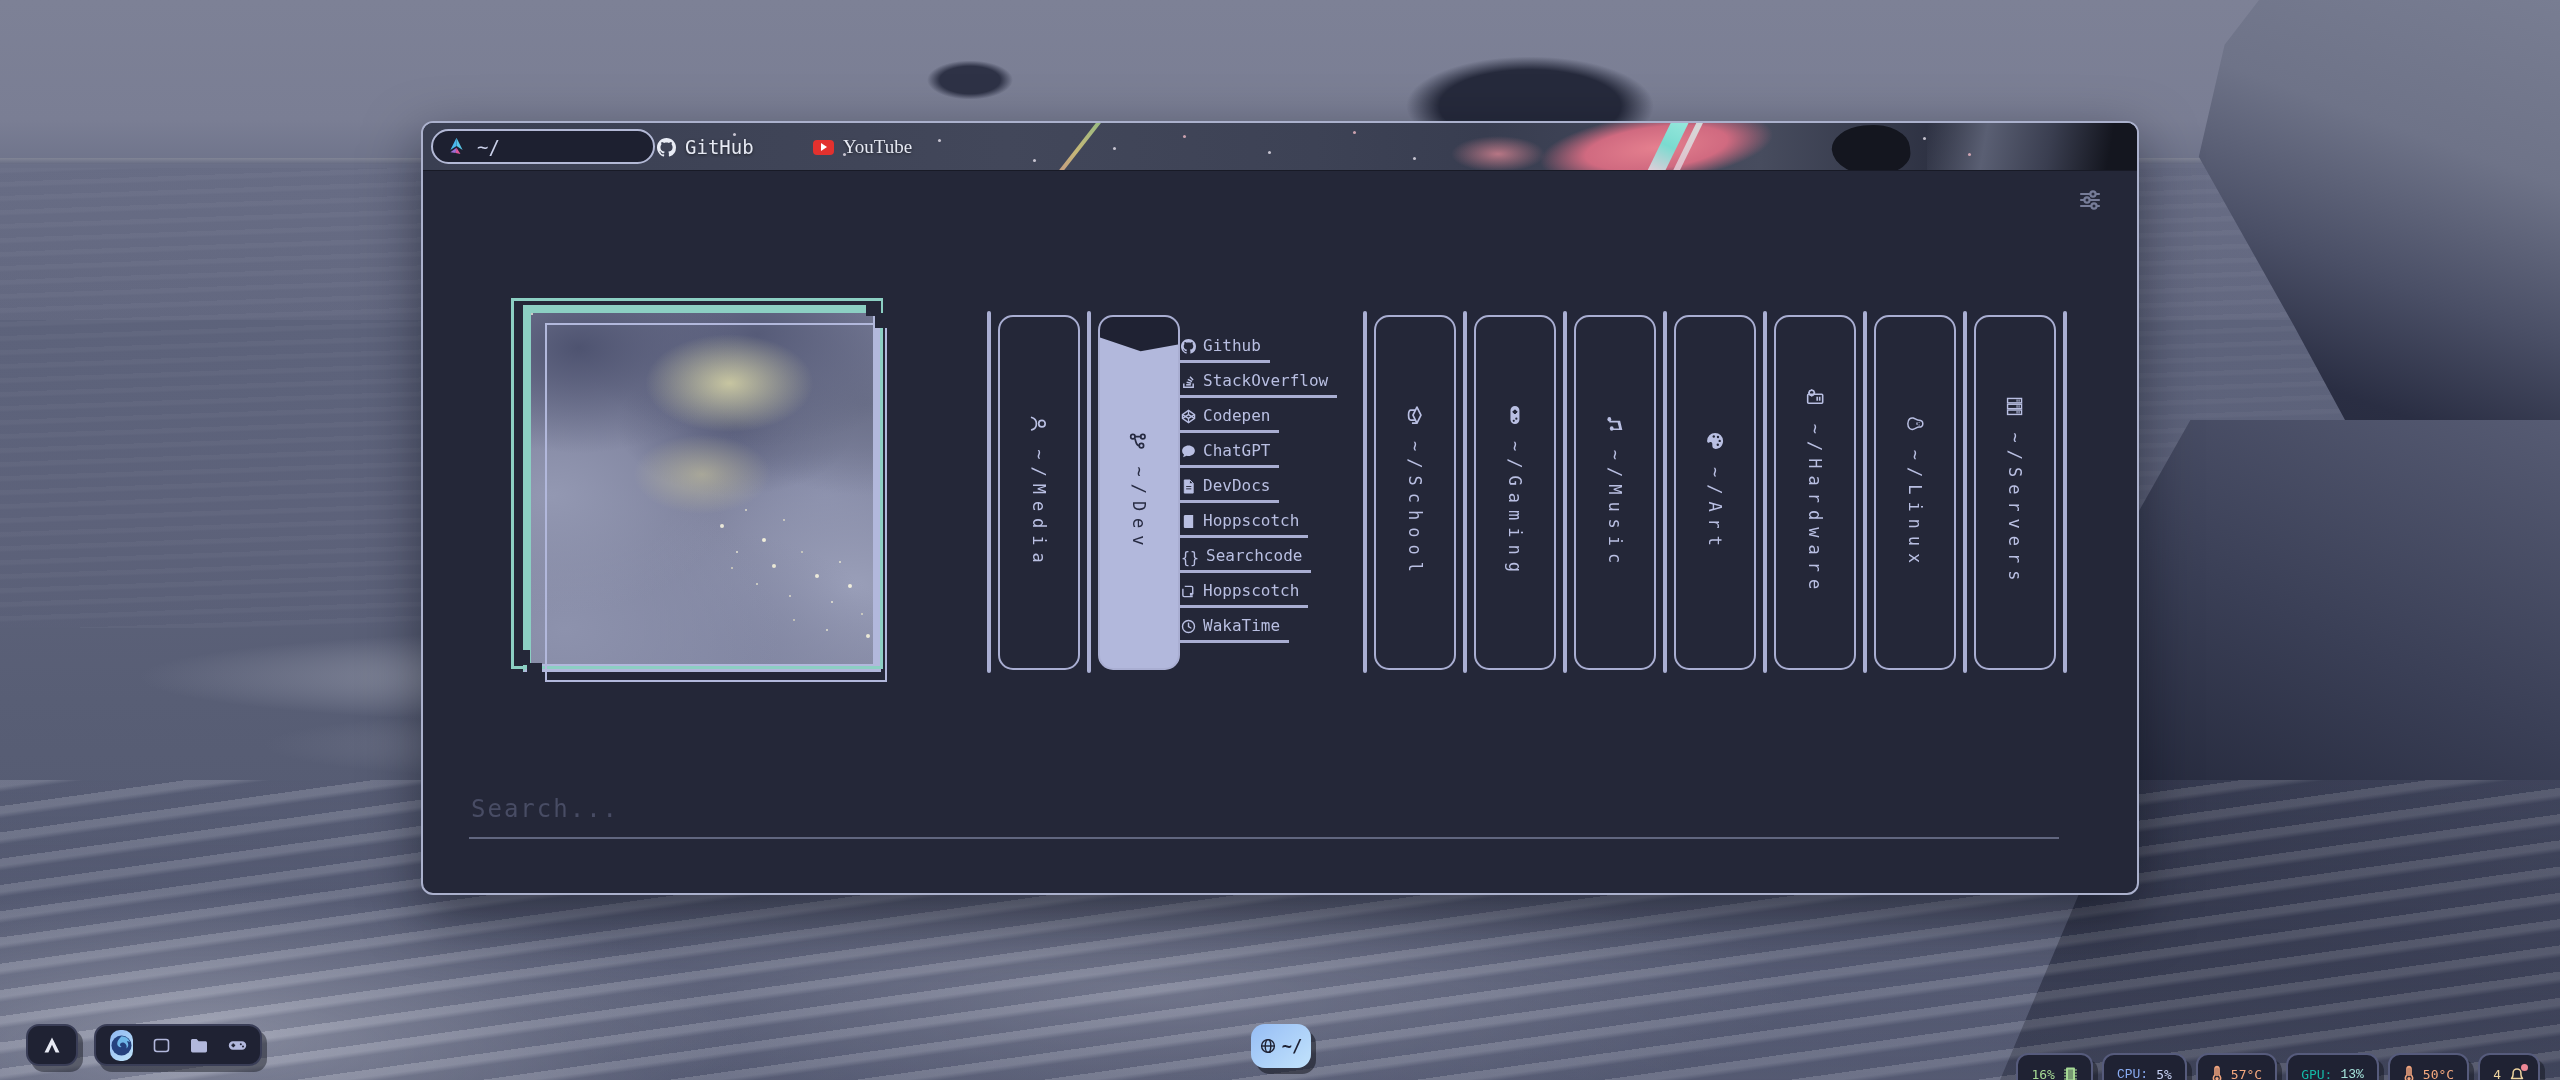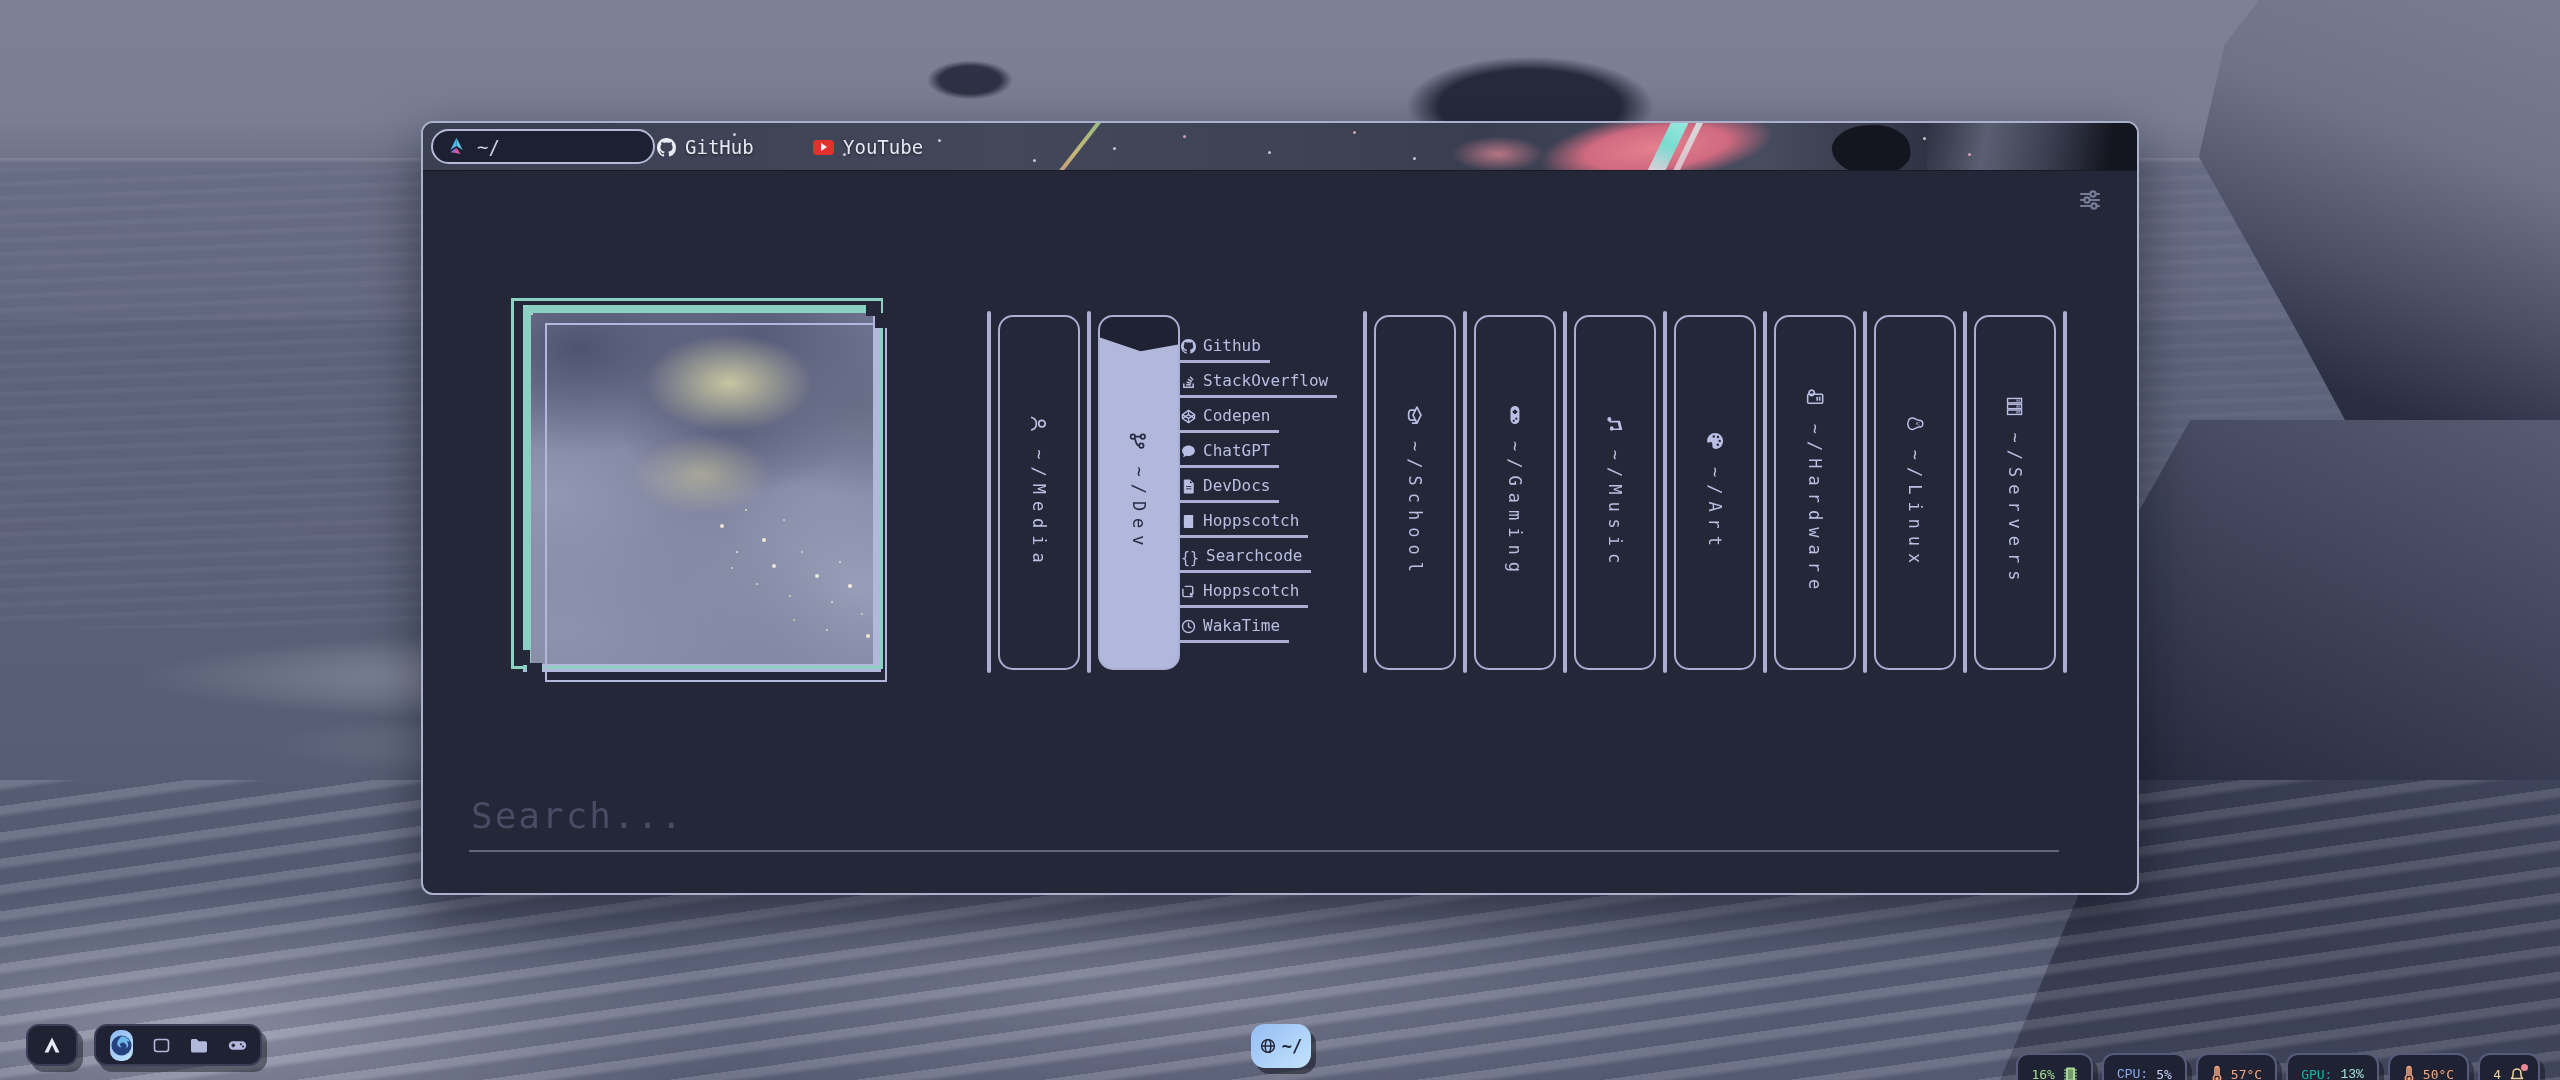--- a/index.html
+++ b/index.html
@@ -82,21 +82,21 @@
   .bn-figure { left:1409px; top:2px; width:78px; height:50px; background:#14161f; border-radius:46% 54% 40% 60%; transform:rotate(-5deg); }
   .bn-rocks { right:0; top:0; width:210px; height:48px;
     background:linear-gradient(100deg, rgba(106,111,131,0) 0, #5a5f73 28%, #3a3e50 58%, #14161f 86%); }
 
   .tab-active { position:absolute; left:8px; top:6px; width:224px; height:35px; border-radius:18px;
     border:2px solid #b3b9d6; background:#1d2030; display:flex; align-items:center; gap:10px;
     padding:0 13px; color:#ccd2eb; font-size:19px; z-index:3; }
   .tab-plain { position:absolute; top:0; height:48px; display:flex; align-items:center; gap:9px;
     color:#e6e9f3; font-size:19px; z-index:3; text-shadow:0 1px 3px rgba(0,0,0,.55); }
   .tab-github { left:234px; }
-  .tab-youtube { left:390px; }
+  .tab-youtube { left:390px;font-family:Liberation Serif, serif; }
   .yt-badge { width:21px; height:15px; background:#e3312e; border-radius:4px; display:flex; align-items:center; justify-content:center; }
   .yt-badge i { width:0; height:0; border-left:6px solid #fff; border-top:4px solid transparent; border-bottom:4px solid transparent; }
 
   .settings-btn { position:absolute; right:32px; top:62px; width:30px; height:30px; display:flex;
     align-items:center; justify-content:center; cursor:pointer; z-index:4; }
 
   
   .art-frame { position:absolute; left:100px; top:182px; width:358px; height:367px;
     border-top:8px solid #8ccfc3; border-left:8px solid #8ccfc3;
     border-right:8px solid #b2b8dc; border-bottom:8px solid #b2b8dc; }
@@ -143,21 +143,21 @@
 
   .links { width:176px; height:355px; flex:none; display:flex; flex-direction:column; padding-top:13px; align-self:center; }
   .link { height:35px; display:flex; align-items:flex-end; gap:7px; color:#b9bfe2; font-size:16px;
     border-bottom:3px solid #a9aed2; align-self:flex-start; padding:0 9px 5px 1px; cursor:pointer; text-decoration:none; }
   .link svg { display:block; margin-bottom:1px; }
   .glyph-braces { font-size:15px; color:#b9bfe2; line-height:14px; }
 
   
   .search-wrap { position:absolute; left:46px; top:672px; width:1590px; }
   .search-input { width:100%; background:transparent; border:none; outline:none; border-bottom:2px solid #61667f;
-    font-family:"DejaVu Sans Mono", monospace; font-size:36px; letter-spacing:2px; color:#ccd2eb;
+    font-family:"DejaVu Sans Mono", monospace; font-size:24px; letter-spacing:2px; color:#ccd2eb;
     padding:0 4px 14px 2px; }
   .search-input::placeholder { color:#484c64; }
 
   .icon { display:flex; align-items:center; justify-content:center; }
 </style>
 </head>
 <body>
 
 <div class="screen">
 

